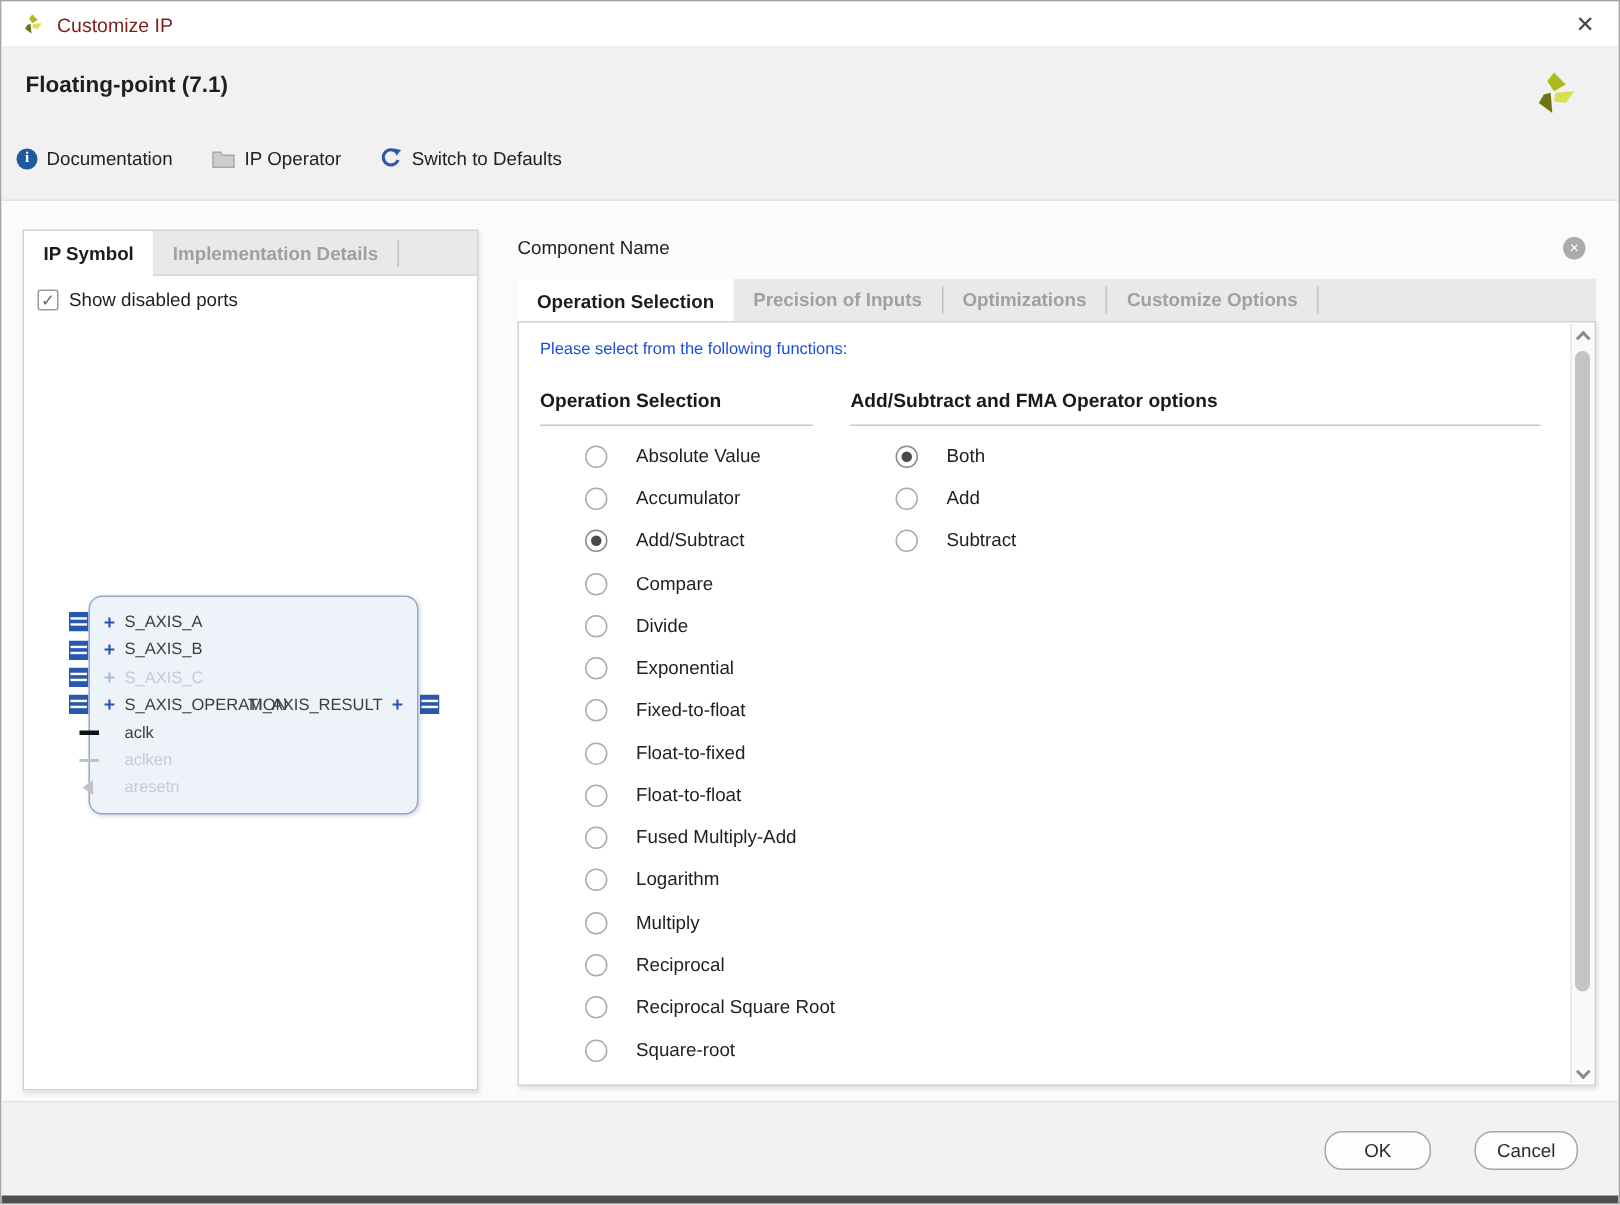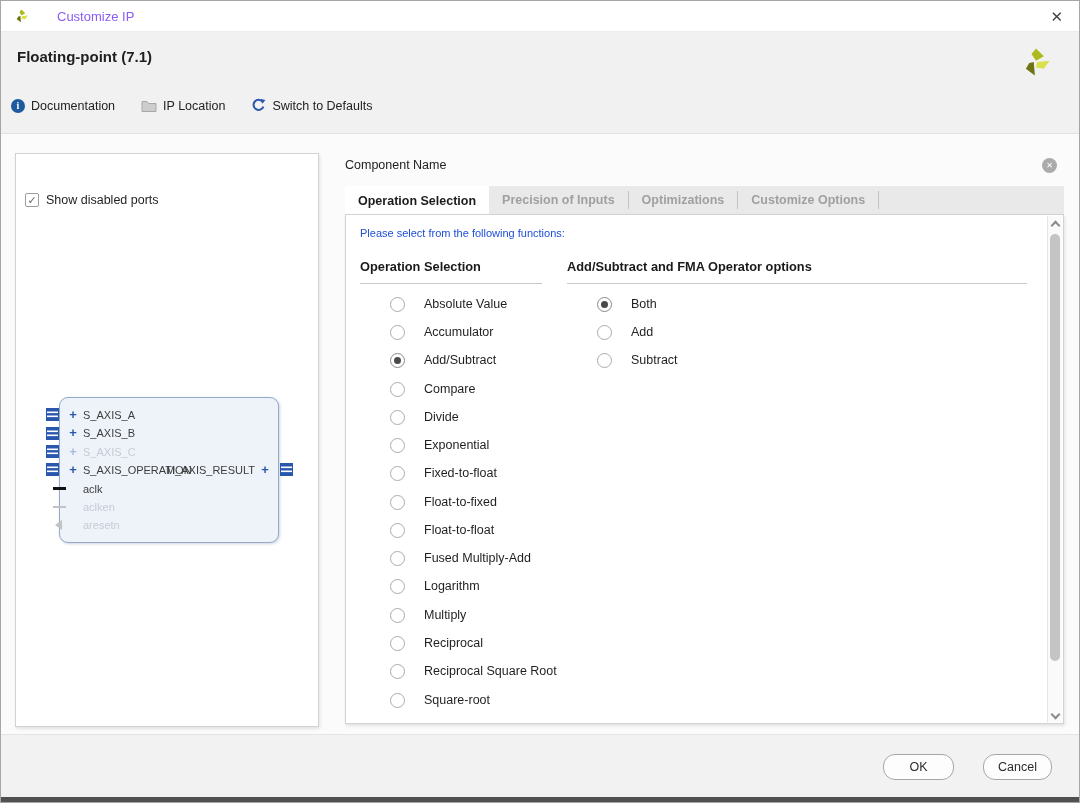--- a/index.html
+++ b/index.html
@@ -3,21 +3,21 @@
 <meta charset="utf-8">
 <style>
   * { margin:0; padding:0; box-sizing:border-box; font-family:"Liberation Sans", sans-serif; }
   html,body { background:#ddd; }
   .window { position:relative; width:1080px; height:803px; background:#fff; border:1px solid #a6a6a6; overflow:hidden; }
 
   
   .titlebar { position:absolute; top:0; left:0; right:0; height:31px; background:#fff;
               border-bottom:1px solid #ececec; display:flex; align-items:center; padding:0 12px; }
   .titlebar-logo { width:17px; height:17px; margin-right:8px; flex:0 0 auto; }
-  .titlebar-title { font-size:13px; color:#8b5cf6;margin-left:19px; }
+  .titlebar-title { font-size:13px; color:#7f1d1d; }
   .close-btn { margin-left:auto; font-size:15px; color:#444; line-height:1; padding:2px 4px; }
 
   
   .headerband { position:absolute; top:31px; left:0; right:0; height:102px; background:#f1f1f1;
                 border-bottom:1px solid #e2e2e2; }
   .product-title { position:absolute; top:16px; left:16px; font-size:15px; font-weight:bold; color:#1f1f1f; }
   .header-logo { position:absolute; top:13px; right:25px; width:36px; height:36px; }
   .toolbar { position:absolute; top:66px; left:10px; display:flex; gap:26px; align-items:center; }
   .tool-item { display:flex; align-items:center; gap:6px; font-size:12.5px; color:#222; }
   .info-icon { width:14px; height:14px; border-radius:50%; background:#1d5a9e; color:#fff; font-size:10px;
@@ -131,35 +131,40 @@
     </svg>
     <div class="toolbar">
       <span class="tool-item">
         <span class="info-icon">i</span>
         <span>Documentation</span>
       </span>
       <span class="tool-item">
         <svg width="16" height="12" viewBox="0 0 16 12">
           <path d="M1 1.5h5l1.5 2H15v8H1z" fill="#cdcdcd" stroke="#a8a8a8"></path>
         </svg>
-        <span>IP Location</span>
+        <span>IP Operator</span>
       </span>
       <span class="tool-item">
         <svg width="15" height="15" viewBox="0 0 16 16">
           <path d="M13.2 9.2A5.4 5.4 0 1 1 12.4 4" fill="none" stroke="#2a57ae" stroke-width="2.2"></path>
           <polygon points="10.5,1 15.4,2.2 12,6.2" fill="#2a57ae"></polygon>
         </svg>
         <span>Switch to Defaults</span>
       </span>
     </div>
   </div>
 
   <div class="main">
 
     <div class="left-panel">
+      <div class="tabs-row">
+        <span class="tab active">IP Symbol</span>
+        <span class="tab">Implementation Details</span>
+        <span class="tab-sep"></span>
+      </div>
       <div class="cb-row">
         <span class="checkbox">✓</span>
         <span>Show disabled ports</span>
       </div>
 
       <div class="ip-block">
         <svg class="bus-icon l" style="top:10px" viewBox="0 0 13 13">
             <rect width="13" height="13" fill="#2a57ae"></rect>
             <rect x="1" y="3.5" width="11" height="1.6" fill="#fff"></rect>
             <rect x="1" y="7.5" width="11" height="1.6" fill="#fff"></rect>

